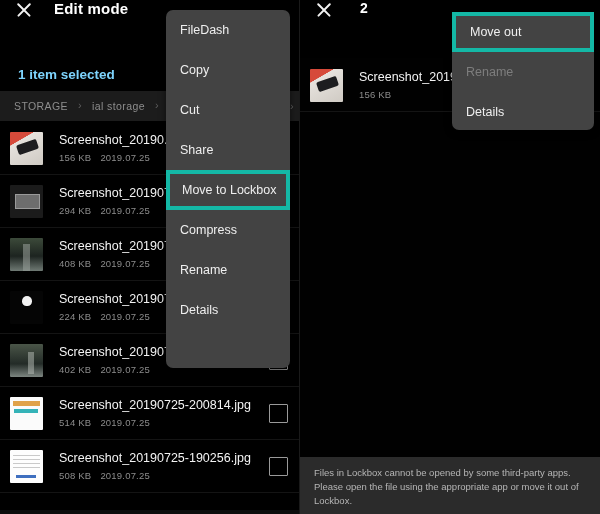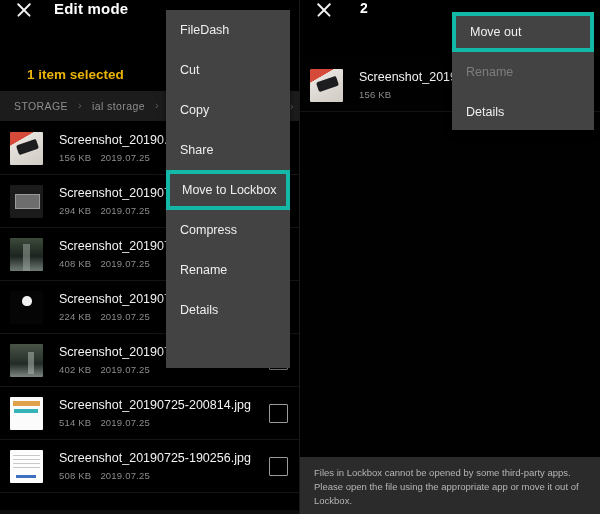--- a/index.html
+++ b/index.html
@@ -51,22 +51,22 @@
   .close-icon::after  { transform: rotate(-45deg); }
   .appbar-title {
     margin-left: 20px; font-size: 15px; font-weight: bold;
     color: #ffffff; letter-spacing: .2px;
   }
   .count-title {
     margin-left: 26px; font-size: 14px; font-weight: bold; color:#ffffff;
   }
 
   .selinfo {
-    position:absolute; left:13px; top:58px; width:100%; height:32px;
-    font-size: 13.5px; font-weight: bold; color:#eab308;
+    position:absolute; left:4px; top:58px; width:100%; height:32px;
+    font-size: 13.5px; font-weight: bold; color:#7dd3fc;
     padding-left: 14px; box-sizing: border-box;
     display:flex; align-items:center;
   }
 
   
   .breadcrumb {
     position:absolute; left:0; top:91px; width:100%; height:30px;
     background:#1c1c1c;
     display:flex; align-items:center;
     padding-left: 14px; box-sizing:border-box;
@@ -114,20 +114,21 @@
     transform: rotate(42deg);
   }
 
   
   #right-panel .filerow { height: 53px; }
 
   
   .menu {
     position:absolute; background:#434343; z-index: 40;
     box-shadow: 0 2px 7px rgba(0,0,0,.55);
+    border-radius: 7px;
   }
   #menu-left  { left:166px; top:10px;  width:124px; height:358px; }
   #menu-right { left:452px; top:12px;  width:142px; height:118px; }
 
   .menu-item {
     height: 40px; display:flex; align-items:center;
     padding-left: 14px; box-sizing:border-box;
     font-size: 12.5px; color:#efefef; white-space:nowrap;
   }
   #menu-right .menu-item { height: 40px; padding-left: 14px; }
@@ -273,22 +274,22 @@
           <div class="fsub"><span class="sz">156 KB</span></div>
         </div>
       </div>
     </div>
 </div>
 
 <div class="panel-divider"></div>
 
 <div class="menu" id="menu-left">
     <div class="menu-item">FileDash</div>
+    <div class="menu-item">Copy</div>
     <div class="menu-item">Cut</div>
-    <div class="menu-item">Copy</div>
     <div class="menu-item">Share</div>
     <div class="menu-item focused">Move to Lockbox</div>
     <div class="menu-item">Compress</div>
     <div class="menu-item">Rename</div>
     <div class="menu-item">Details</div>
   </div>
 <div class="menu" id="menu-right">
     <div class="menu-item focused">Move out</div>
     <div class="menu-item disabled">Rename</div>
     <div class="menu-item">Details</div>

